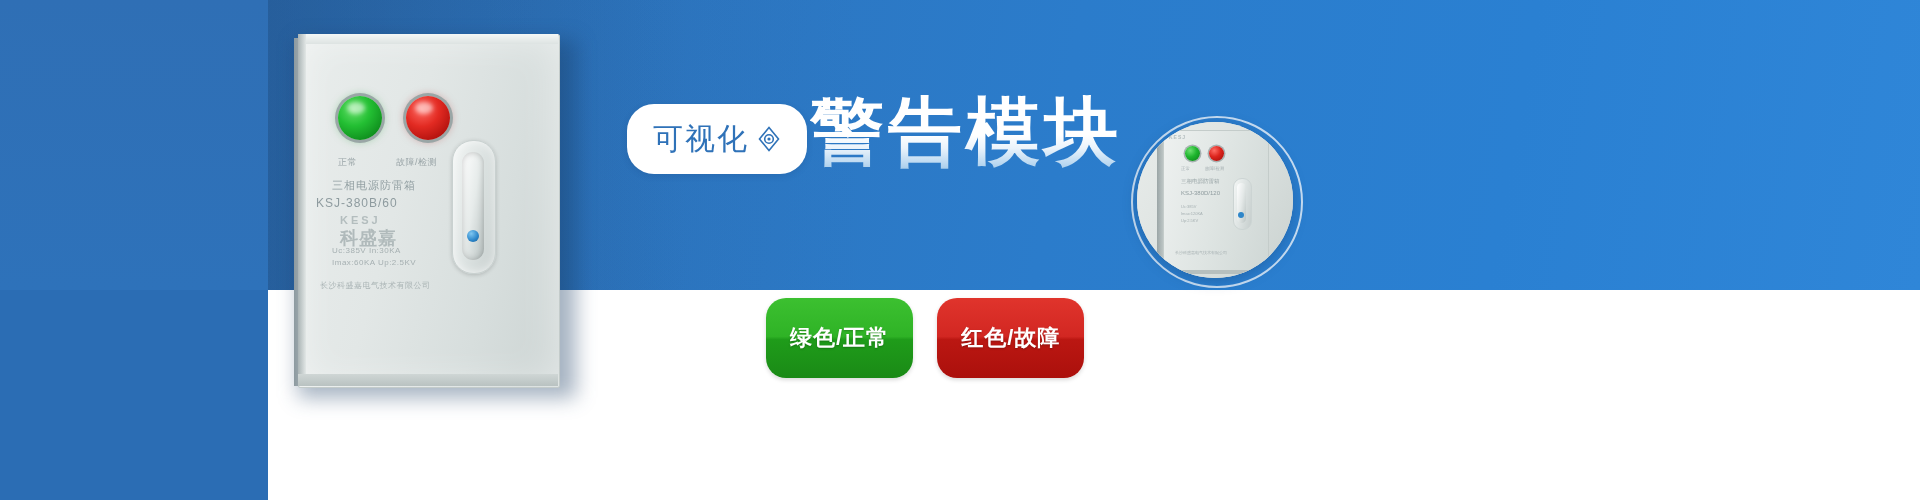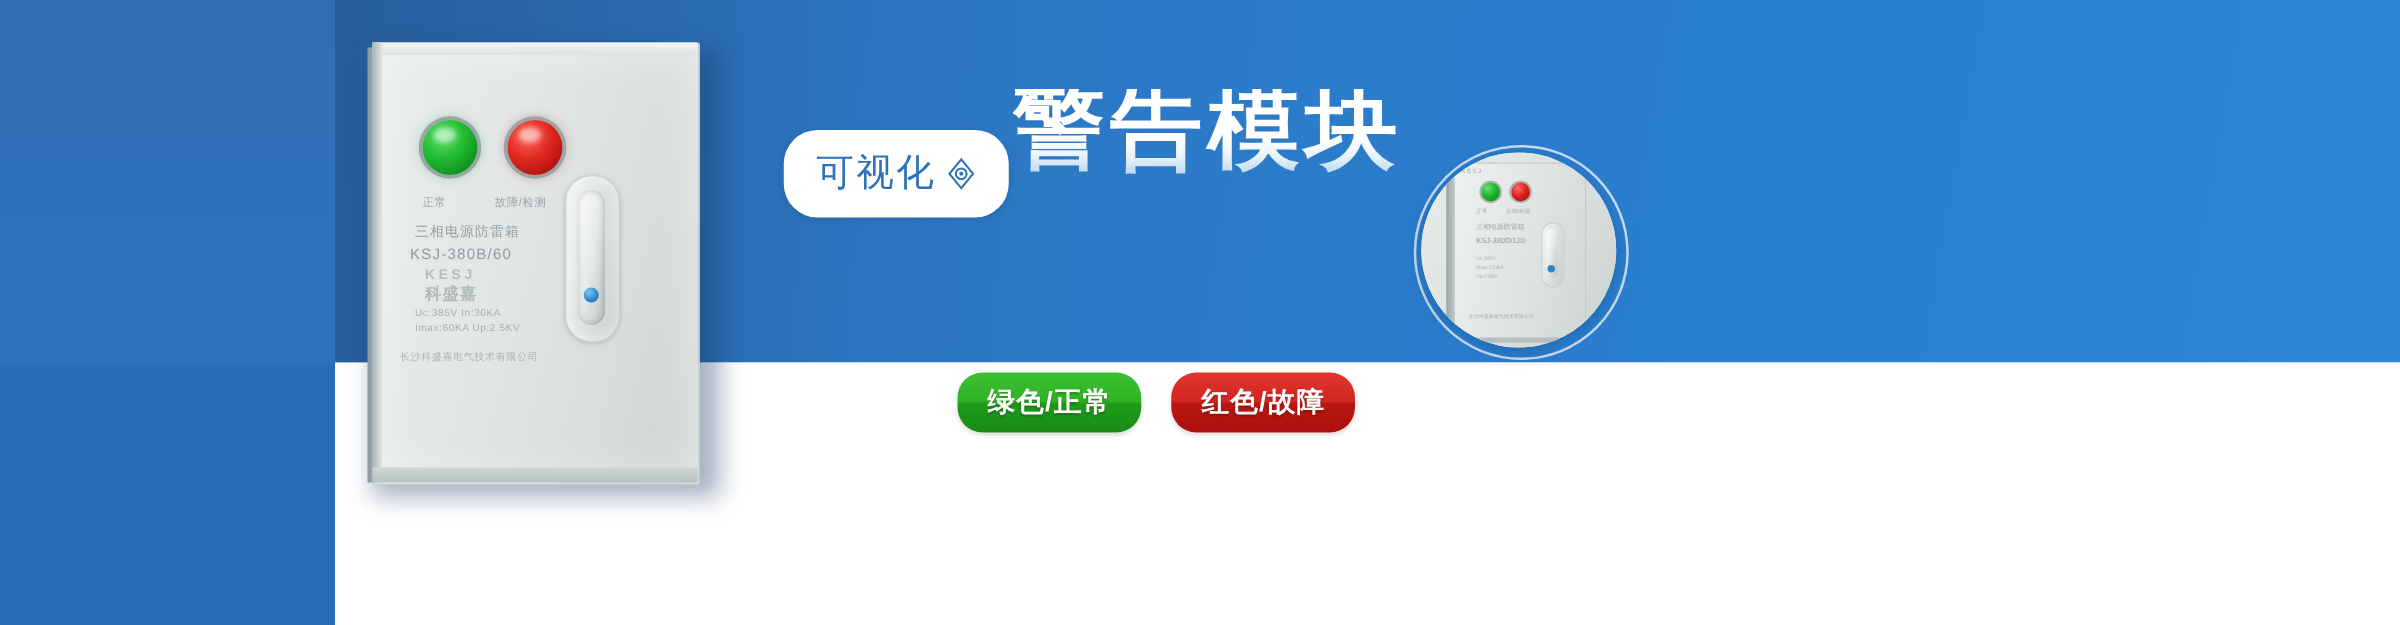--- a/index.html
+++ b/index.html
@@ -81,23 +81,23 @@
   .led-red{
     left:138px;top:78px;
     background:radial-gradient(circle at 36% 30%,#ff6a62 0%,#e22a22 42%,#ae100c 82%,#860907 100%);
     box-shadow:0 0 0 3px #9aa6a6, 0 0 10px rgba(170,20,20,.5);
   }
 
   .cab-txt{position:absolute;color:#9aa5a8;font-size:9px;letter-spacing:.5px;white-space:nowrap;}
   .cab-lbl-normal{left:70px;top:138px;}
   .cab-lbl-fault{left:128px;top:138px;}
   .cab-title{left:64px;top:160px;font-size:11px;color:#93a0a3;letter-spacing:1px;}
-  .cab-model{left:60px;top:178px;font-size:12px;color:#8e9b9f;letter-spacing:1px;}
+  .cab-model{left:48px;top:178px;font-size:12px;color:#8e9b9f;letter-spacing:1px;}
   .cab-brand-en{left:72px;top:196px;font-size:11px;color:#b3bdbe;letter-spacing:3px;font-weight:bold;}
-  .cab-brand-cn{left:72px;top:208px;font-size:13px;color:#b0babb;letter-spacing:1px;font-weight:bold;}
+  .cab-brand-cn{left:72px;top:208px;font-size:18px;color:#b0babb;letter-spacing:1px;font-weight:bold;}
   .cab-spec1{left:64px;top:228px;font-size:8px;color:#a6b0b2;}
   .cab-spec2{left:64px;top:240px;font-size:8px;color:#a6b0b2;}
   .cab-foot{left:52px;top:262px;font-size:8px;color:#aab4b5;}
 
   .cab-handle-plate{
     position:absolute;left:184px;top:122px;width:42px;height:132px;
     border-radius:21px;
     background:linear-gradient(100deg,#f2f5f4,#dfe5e4 45%,#c8d0cf 100%);
     box-shadow:0 1px 4px rgba(0,0,0,.18), inset 0 0 10px rgba(255,255,255,.7);
     border:1px solid #c9d1d0;
@@ -163,40 +163,40 @@
     display:flex;align-items:center;gap:8px;
     box-shadow:0 2px 6px rgba(20,60,110,.18);
   }
   .pill-visual-text{
     font-size:30px;color:#2f72b8;letter-spacing:2px;line-height:1;
     font-family:"Liberation Sans","DejaVu Sans",sans-serif;
   }
   .eye-icon{width:24px;height:26px;display:block;}
 
   .main-title{
-    position:absolute;left:810px;top:71px;
+    position:absolute;left:810px;top:95px;
     font-size:74px;font-weight:bold;letter-spacing:4px;line-height:1;
-    font-family:Liberation Mono, monospace;
+    font-family:Liberation Sans, sans-serif;
     background:linear-gradient(180deg,#ffffff 0%,#ffffff 54%,#eaf3fb 72%,#bcd9f1 92%,#a9cdea 100%);
     -webkit-background-clip:text;background-clip:text;
     color:transparent;-webkit-text-fill-color:transparent;
     text-shadow:none;
     white-space:nowrap;
   }
 
   .subtitle{
     position:absolute;left:640px;top:196px;width:420px;
     text-align:right;color:#e8f1fa;font-size:17px;line-height:26px;
     letter-spacing:.5px;
   }
   .subtitle div{white-space:nowrap;}
 
   .tag-row{position:absolute;left:766px;top:298px;display:flex;gap:24px;}
   .tag{
-    height:48px;padding:0 24px;border-radius:20px;display:flex;align-items:center;
+    height:48px;padding:16px 24px;border-radius:20px;display:flex;align-items:center;
     font-size:22px;color:#ffffff;letter-spacing:1px;font-weight:bold;
     text-shadow:0 1px 2px rgba(0,0,0,.25);
   }
   .tag-green{background:linear-gradient(180deg,#3cc030 0%,#2fb326 48%,#1f9c1a 52%,#1a8a16 100%);
     box-shadow:0 2px 4px rgba(0,0,0,.15);}
   .tag-red{background:linear-gradient(180deg,#e0342c 0%,#d22722 48%,#bb1712 52%,#ab100c 100%);
     box-shadow:0 2px 4px rgba(0,0,0,.15);}
 </style>
 </head>
 <body>

